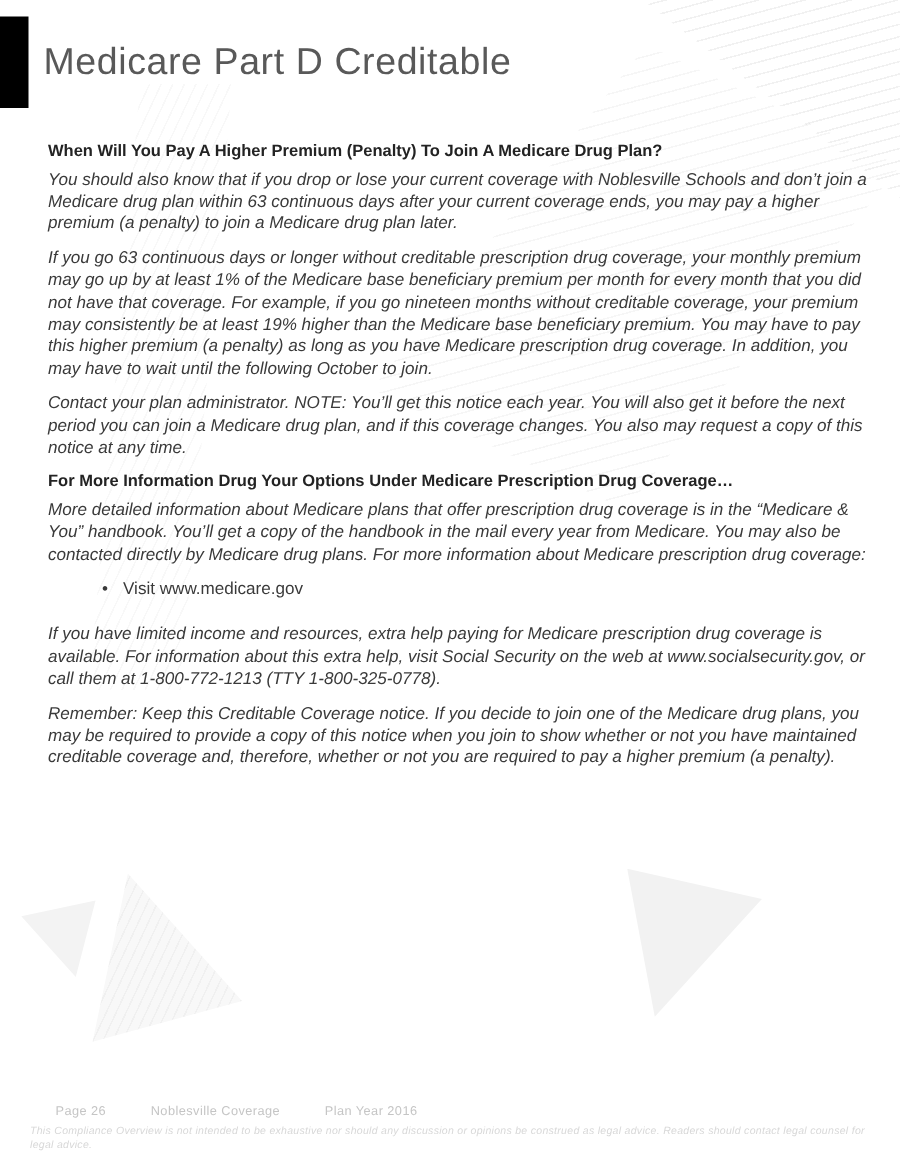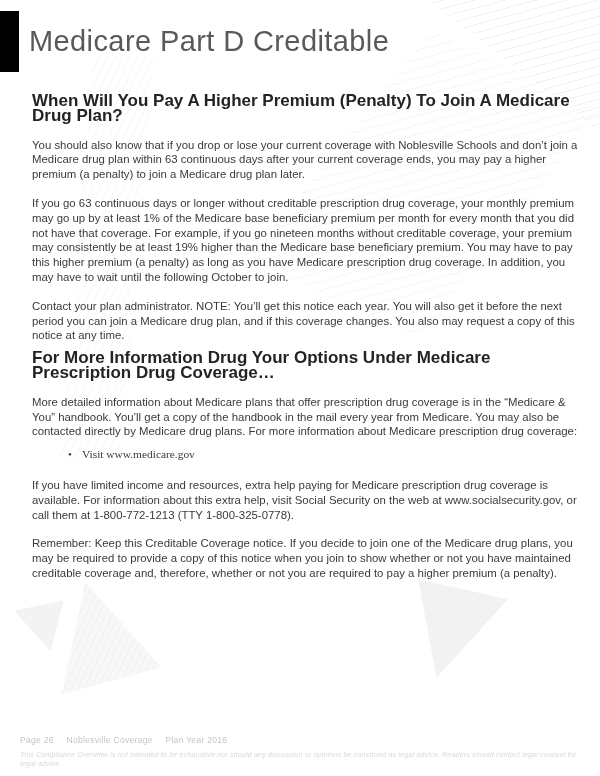--- a/index.html
+++ b/index.html
@@ -22,35 +22,35 @@
     clip-path:polygon(4% 22%, 94% 4%, 70% 92%);}
   .tri-big-left{left:55px;top:580px;width:112px;height:118px;background:#f8f8f8;
     background-image:repeating-linear-gradient(115deg, rgba(0,0,0,0.03) 0 1px, transparent 1px 6px);
     clip-path:polygon(27% 2%, 6% 97%, 95% 74%);}
   .tri-right{left:410px;top:576px;width:102px;height:106px;background:#f2f2f2;
     clip-path:polygon(8% 3%, 96% 22%, 26% 96%);}
 
   
   .accent-block{position:absolute;left:0;top:11px;width:19px;height:61px;background:#000;z-index:2;}
   .page-title{position:absolute;left:29px;top:24px;margin:0;z-index:2;
-    font-size:29px;line-height:34px;font-weight:300;color:#595959;letter-spacing:0.4px;}
+    font-size:25px;line-height:34px;font-weight:300;color:#595959;letter-spacing:0.4px;}
 
   
   .content{position:absolute;left:32px;top:94px;width:547px;z-index:1;
     font-size:11.4px;line-height:14.8px;color:#3a3a3a;}
-  .content p{margin:14px 0 8px;}
-  .content .h{font-size:17px;font-weight:bold;color:#232323;margin:0 0 4px;}
-  .content ul{list-style:none;margin:0 0 16px;padding:0 0 0 36px;font-family:Liberation Serif, serif;}
+  .content p{margin:4px 0 8px;font-style:italic;}
+  .content .h{font-size:11px;font-weight:bold;color:#232323;margin:0 0 4px;}
+  .content ul{list-style:none;margin:0 0 16px;padding:0 0 0 36px;}
   .content li{position:relative;padding-left:14px;margin:0 0 6.5px;}
   .content li::before{content:"\2022";position:absolute;left:0;top:0;color:#3a3a3a;}
 
   
   .footer{position:absolute;left:20px;right:18px;top:735px;z-index:1;}
   .footer-info{font-size:8.5px;line-height:10px;color:#c5c5c5;font-weight:300;letter-spacing:0.3px;}
-  .footer-info span{margin-right:10px;}
+  .footer-info span{margin-right:10px;margin-left:17px;}
   .footer-disclaimer{margin-top:5px;font-size:7px;line-height:9px;font-style:italic;
     color:#d8d8d8;letter-spacing:0.2px;}
 </style>
 </head>
 <body>
 
 <div class="page">
 
   <div class="deco stripes-tr"></div>
   <div class="deco stripes-mid"></div>

